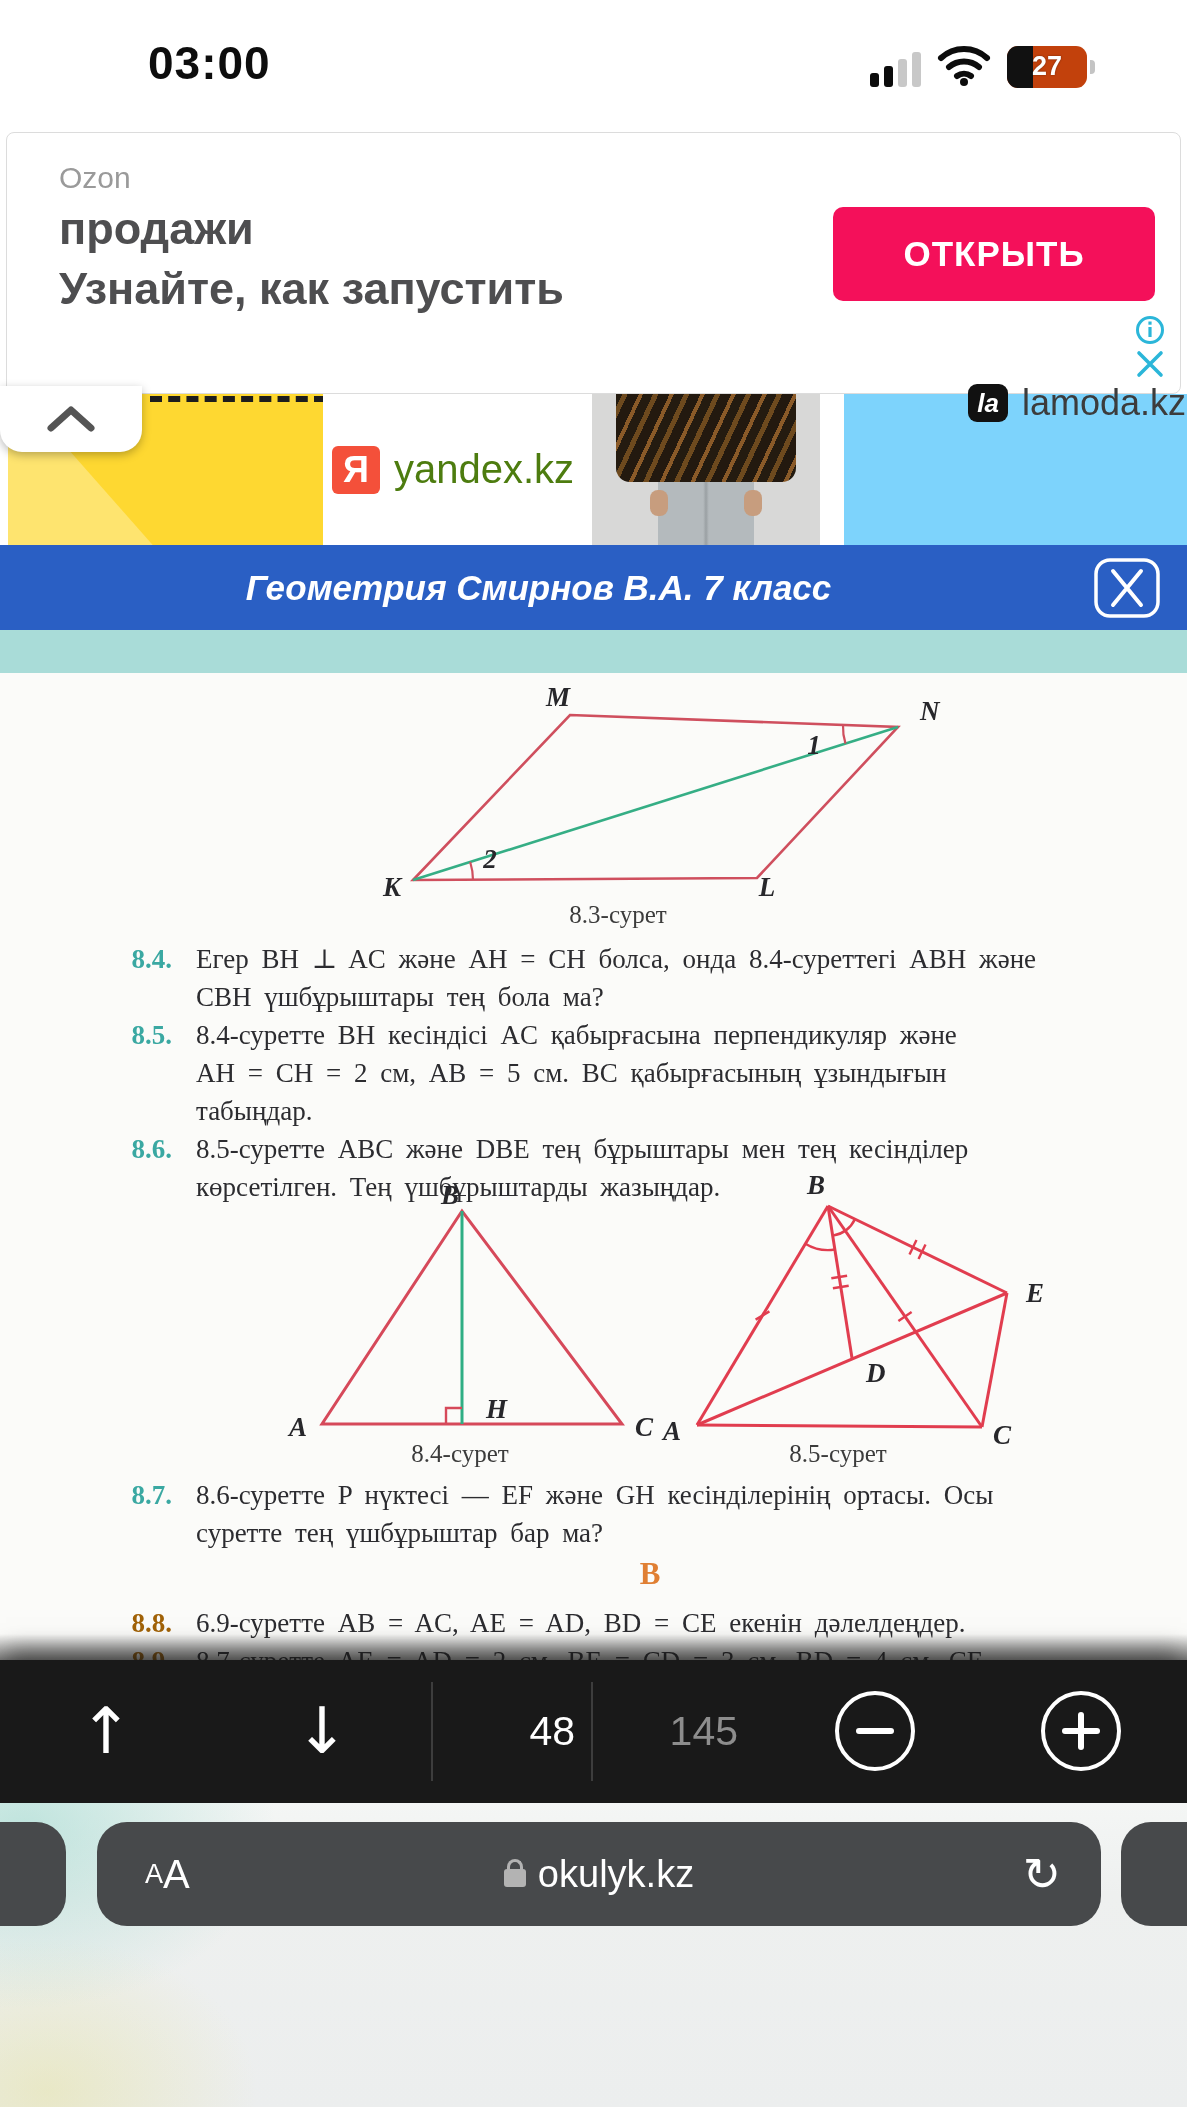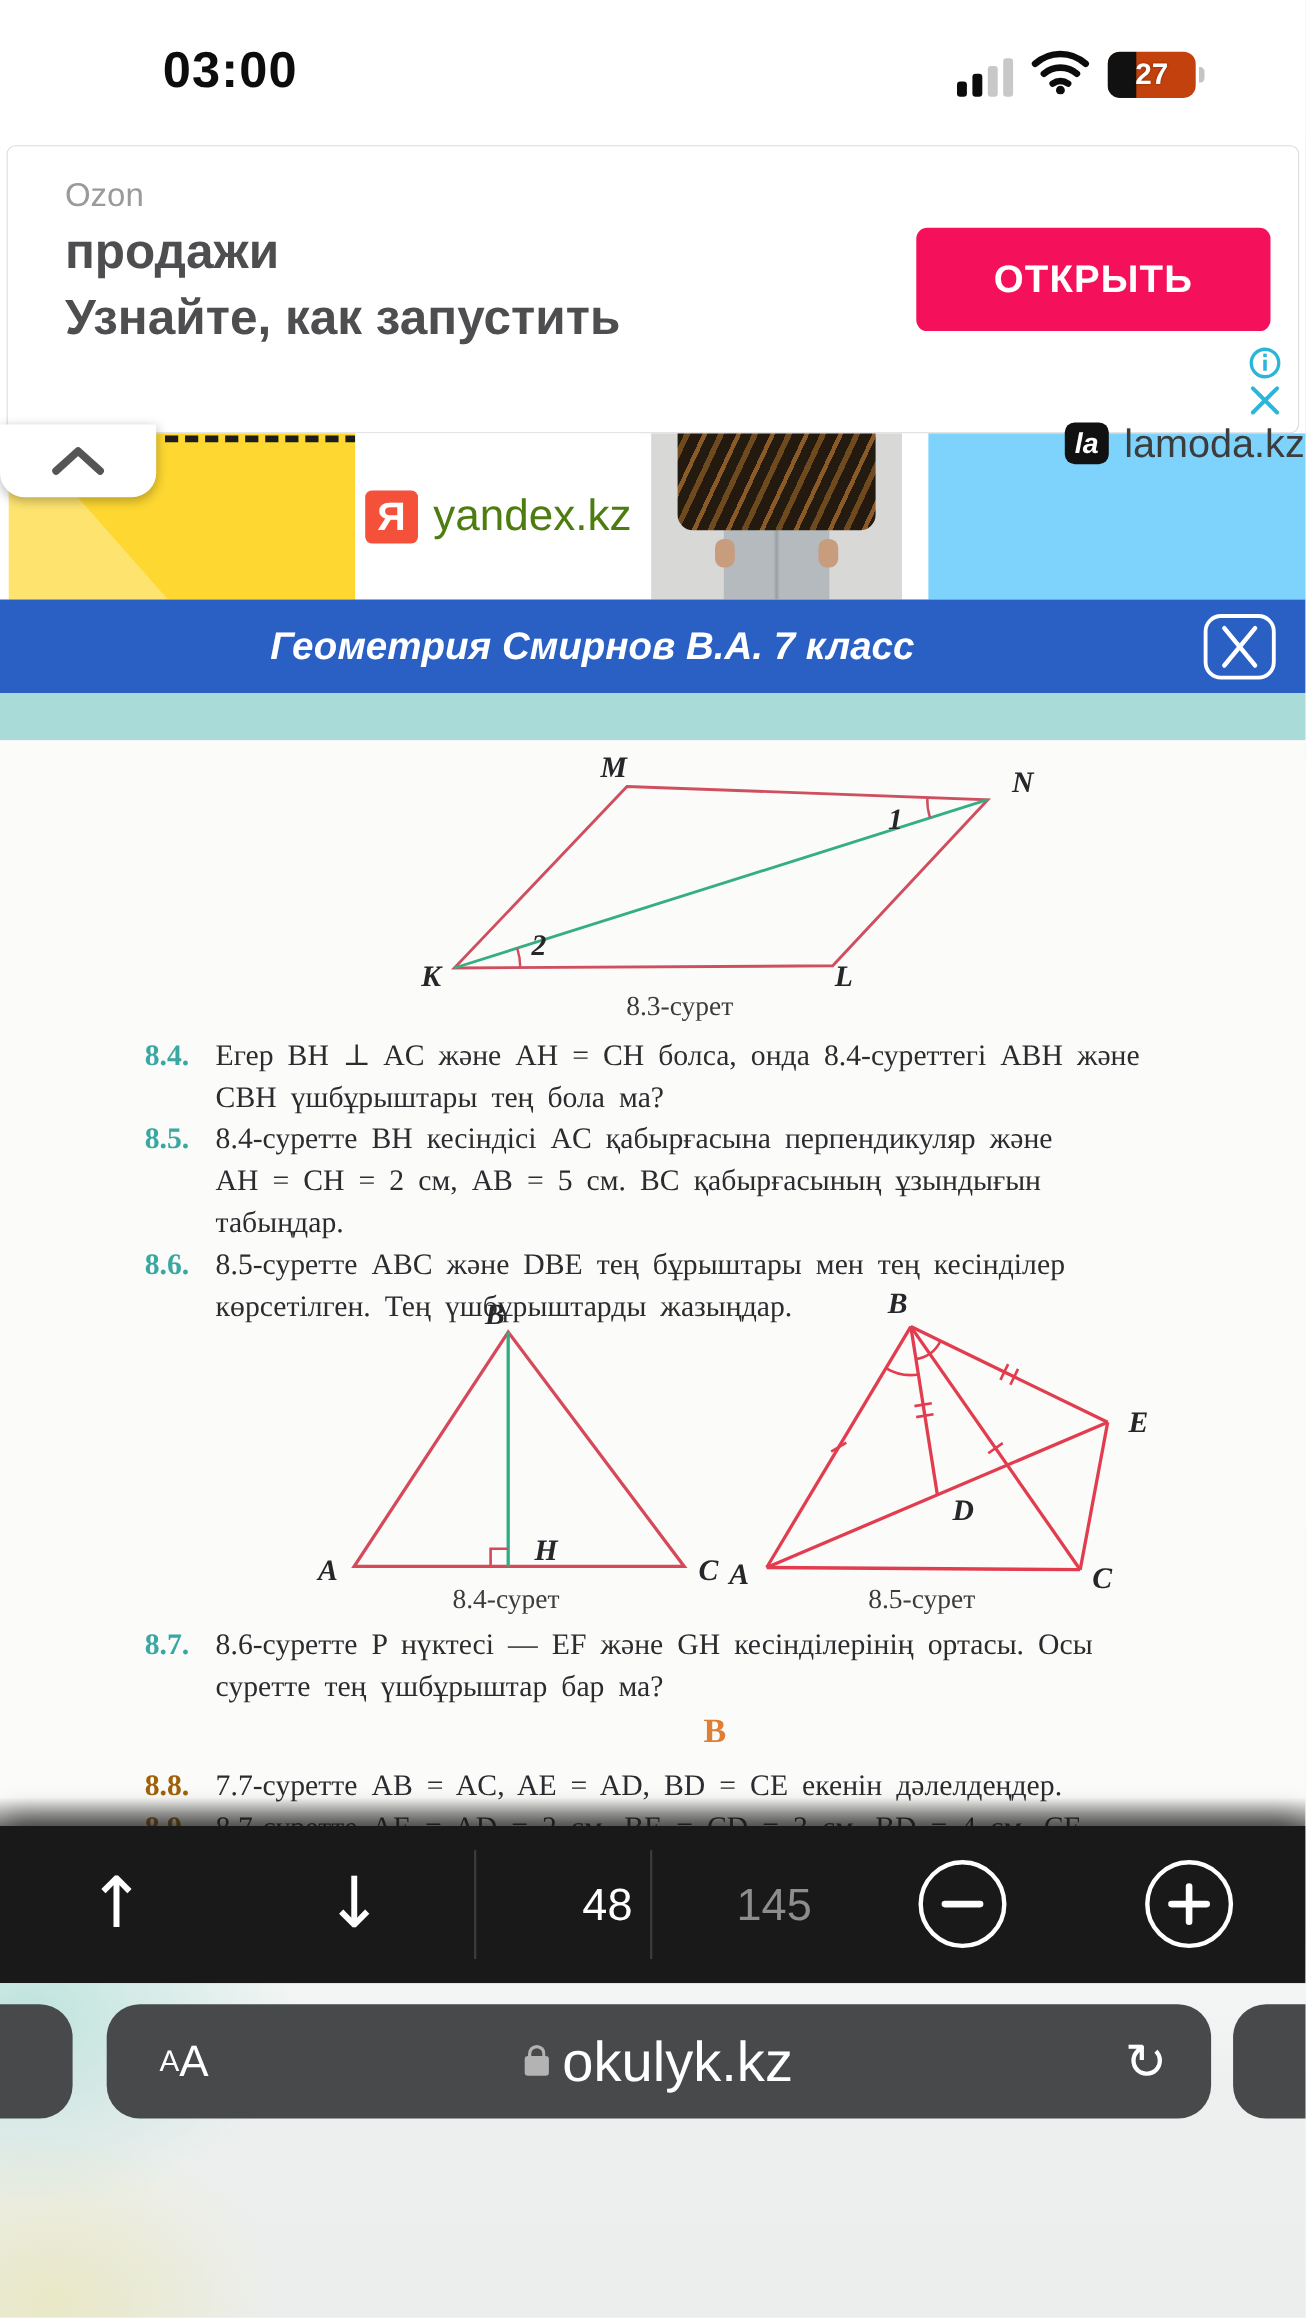--- a/index.html
+++ b/index.html
@@ -92,21 +92,21 @@
                  radial-gradient(ellipse 300px 220px at 4% 95%,rgba(228,224,150,.45),rgba(228,224,150,0) 70%);}
   .addr-pill{position:absolute;top:19px;height:104px;background:#47494b;border-radius:30px;}
   .addr-main{left:97px;width:1004px;}
   .addr-stub{width:126px;}
   .aa{position:absolute;left:48px;top:0;height:104px;display:flex;align-items:center;color:#fff;}
   .aa .s{font-size:27px;} .aa .b{font-size:40px;}
   .urlwrap{position:absolute;left:0;right:0;top:0;height:104px;display:flex;align-items:center;justify-content:center;gap:12px;}
   .lock{position:relative;width:22px;height:18px;background:#b3b3b3;border-radius:3px;margin-top:8px;}
   .lock:before{content:"";position:absolute;left:3px;top:-10px;width:10px;height:10px;
       border:3px solid #b3b3b3;border-bottom:none;border-radius:8px 8px 0 0;}
-  .url{font-size:51px;color:#fff;}
+  .url{font-size:38px;color:#fff;}
   .refresh{position:absolute;right:34px;top:0;height:104px;display:flex;align-items:center;
       font-size:46px;color:#fff;font-family:"DejaVu Sans",sans-serif;background:none;border:none;}
 </style>
 </head>
 <body>
 
 <div id="screen">
 
   <div class="statusbar">
     <div class="time">03:00</div>
@@ -273,21 +273,21 @@
       <span class="pnum">8.7.</span>
       <div class="ptext">
         <div>8.6-суретте P нүктесі — EF және GH кесінділерінің ортасы. Осы</div>
         <div>суретте тең үшбұрыштар бар ма?</div>
       </div>
     </div>
     <div class="section-b">В</div>
     <div class="prob" style="top:931px">
       <span class="pnum orange">8.8.</span>
       <div class="ptext">
-        <div>7.7-суретте AB = AC, AE = AD, BD = CE екенін дәлелдеңдер.</div>
+        <div>6.9-суретте AB = AC, AE = AD, BD = CE екенін дәлелдеңдер.</div>
       </div>
     </div>
     <div class="prob" style="top:969px">
       <span class="pnum orange">8.9.</span>
       <div class="ptext">
         <div>8.7-суретте AE = AD = 2 см, BE = CD = 3 см, BD = 4 см, CE</div>
       </div>
     </div>
   </div>
 

